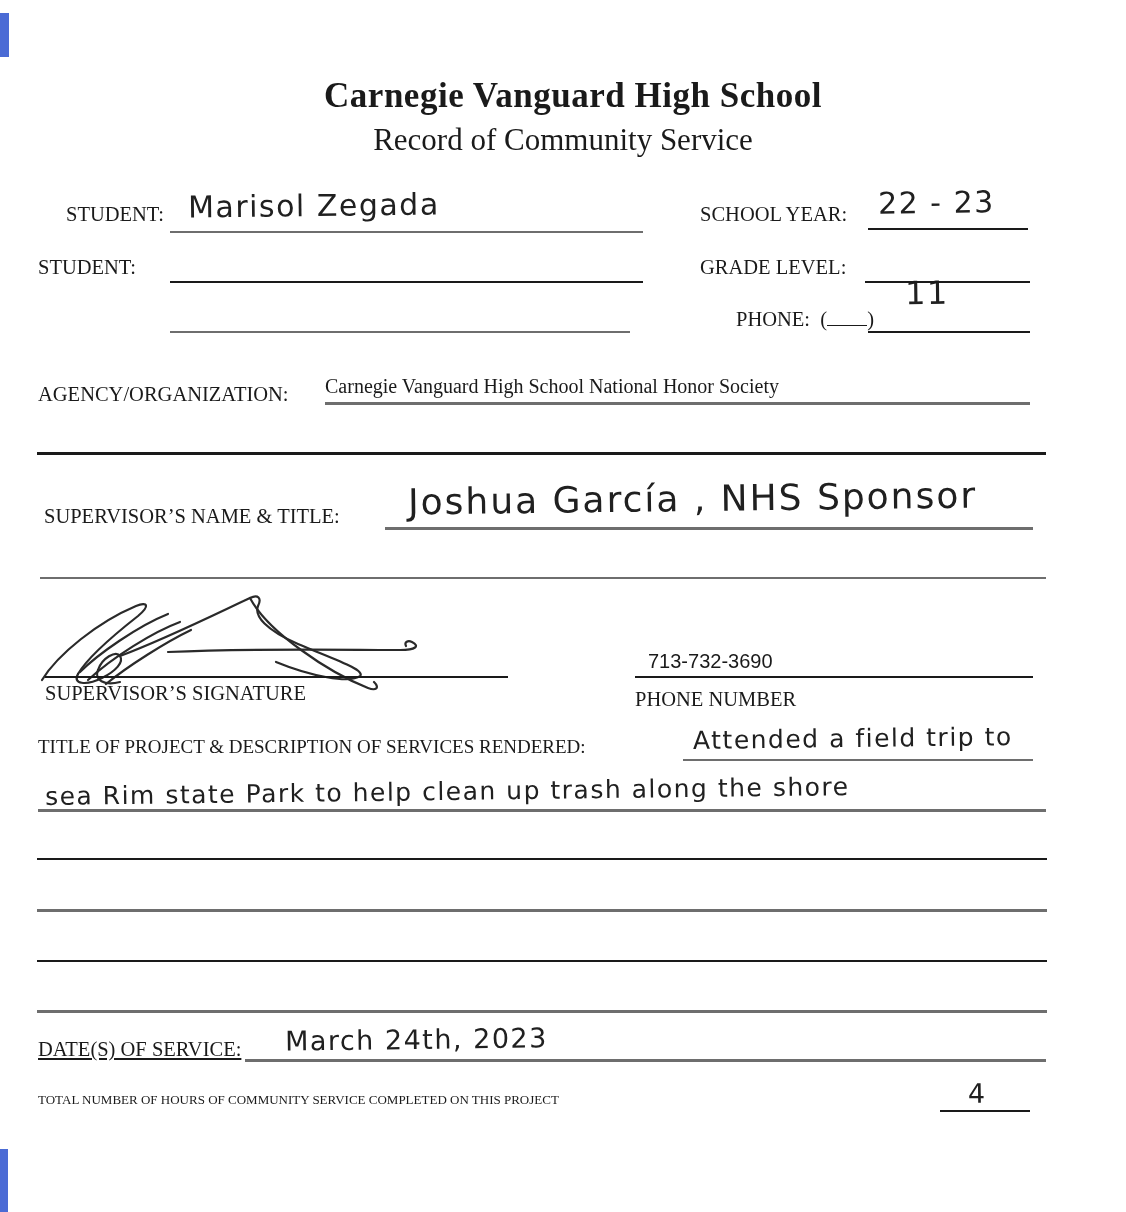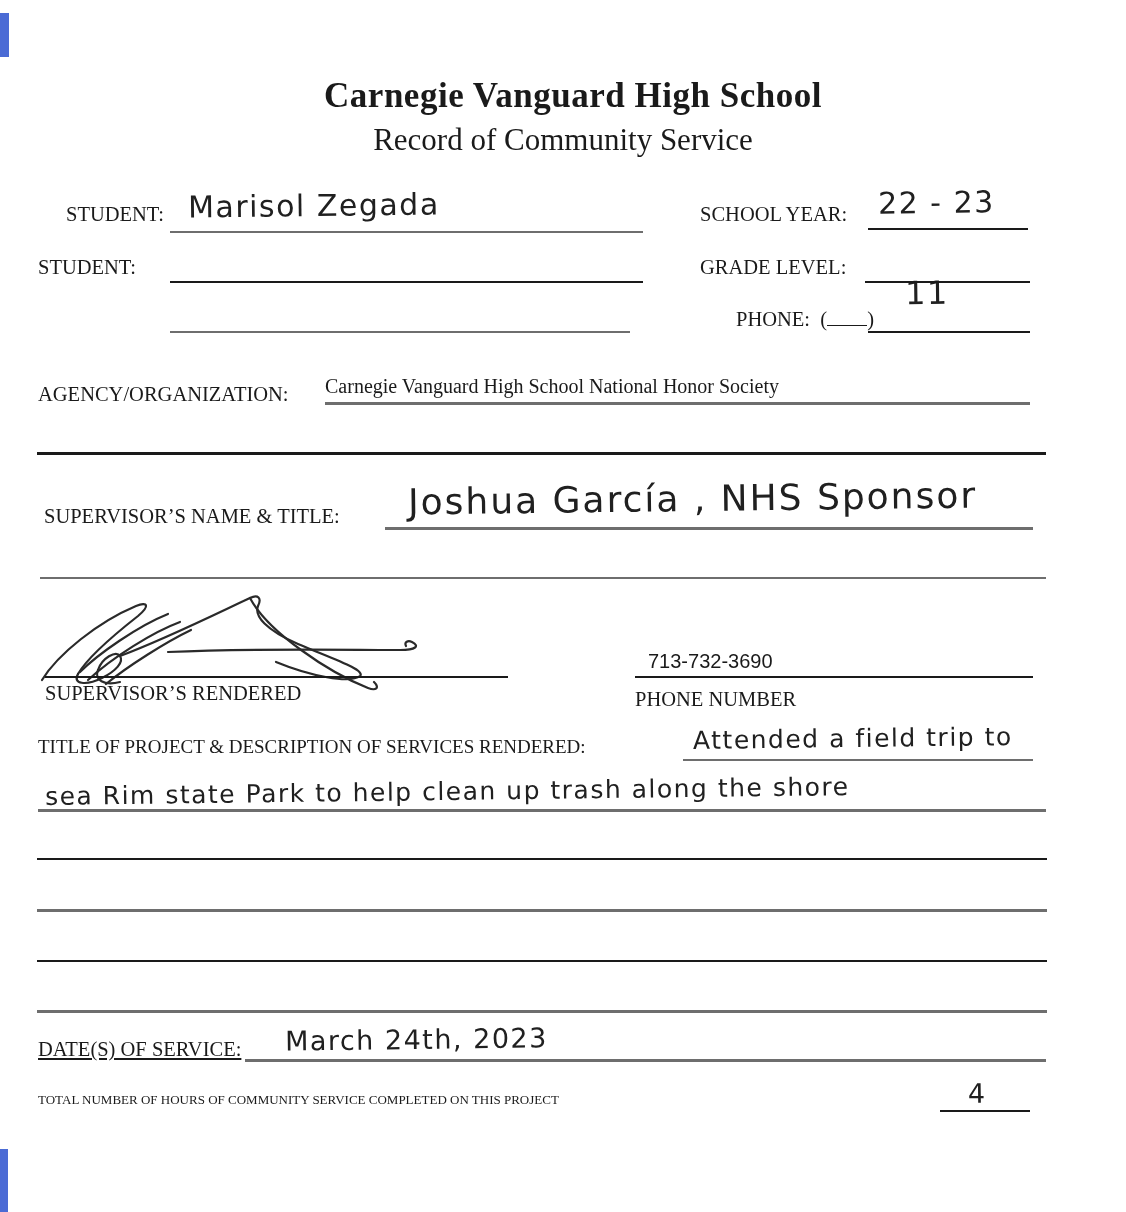--- a/index.html
+++ b/index.html
@@ -94,21 +94,21 @@
       <path d="M52,80 C70,62 110,34 140,22"></path>
       <path d="M60,88 C85,65 125,40 152,30"></path>
       <path d="M78,92 C100,74 138,50 163,38"></path>
       <path d="M50,82 C44,92 58,94 74,86 C88,79 96,70 92,64 C88,58 74,66 70,78 C66,88 76,94 92,90"></path>
       <path d="M92,64 C140,46 200,16 222,6 C230,2 234,6 230,14 C226,24 238,38 270,52 C305,67 338,78 332,84 C322,92 282,84 248,70"></path>
       <path d="M140,60 C230,56 320,58 372,58 C388,58 392,54 384,50 C380,48 376,50 378,54"></path>
       <path d="M222,6 C240,40 300,80 340,96 C348,99 352,96 346,90"></path>
     </g>
   </svg>
   <div class="rule" style="left:45px;top:676px;width:463px;height:1.5px;"></div>
-  <div class="abs lbl" style="left:45px;top:682px;">SUPERVISOR’S RENDERED</div>
+  <div class="abs lbl" style="left:45px;top:682px;">SUPERVISOR’S SIGNATURE</div>
 
   <div class="abs typed-sans" style="left:648px;top:650px;">713-732-3690</div>
   <div class="rule" style="left:635px;top:676px;width:398px;height:2px;"></div>
   <div class="abs lbl" style="left:635px;top:688px;">PHONE NUMBER</div>
 
   <div class="abs lbl" style="left:38px;top:736px;font-size:19px;">TITLE OF PROJECT &amp; DESCRIPTION OF SERVICES RENDERED:</div>
   <div class="abs hw" style="left:693px;top:724px;font-size:25px;">Attended a field trip to</div>
   <div class="rule gray" style="left:683px;top:759px;width:350px;height:2px;"></div>
 
   <div class="abs hw" style="left:45px;top:777px;font-size:25px;">sea Rim state Park to help clean up trash along the shore</div>

